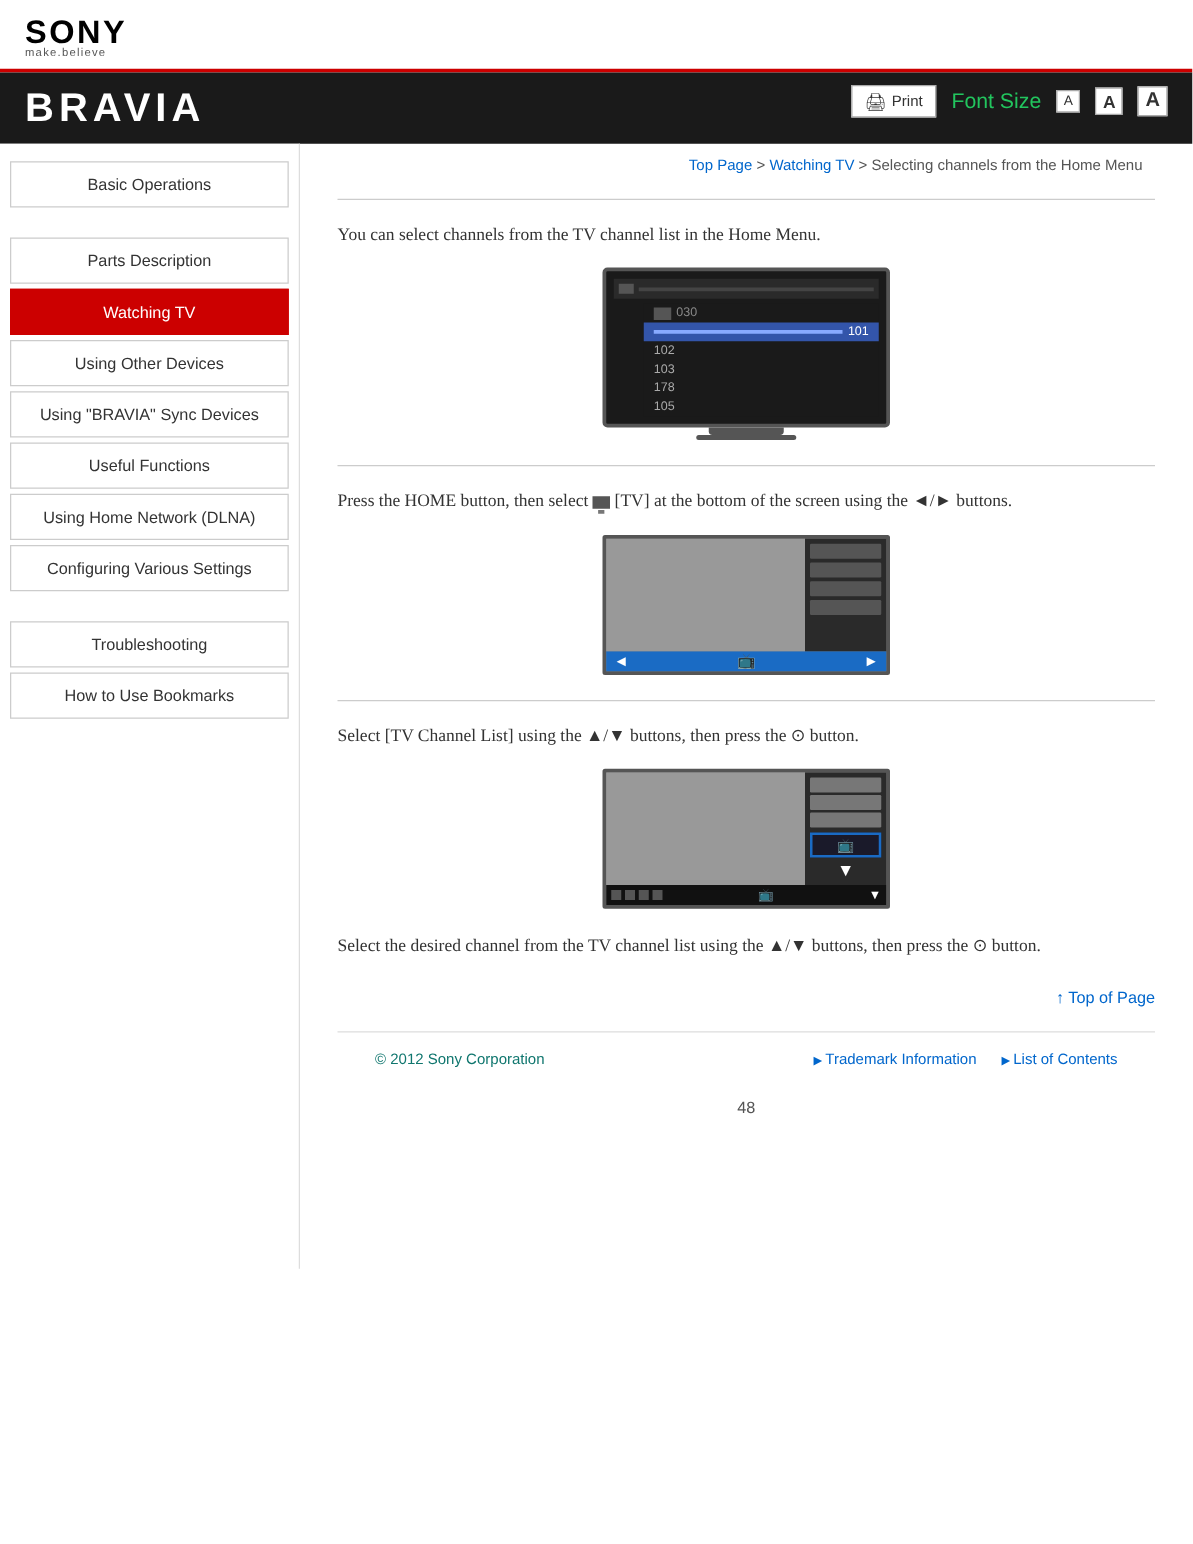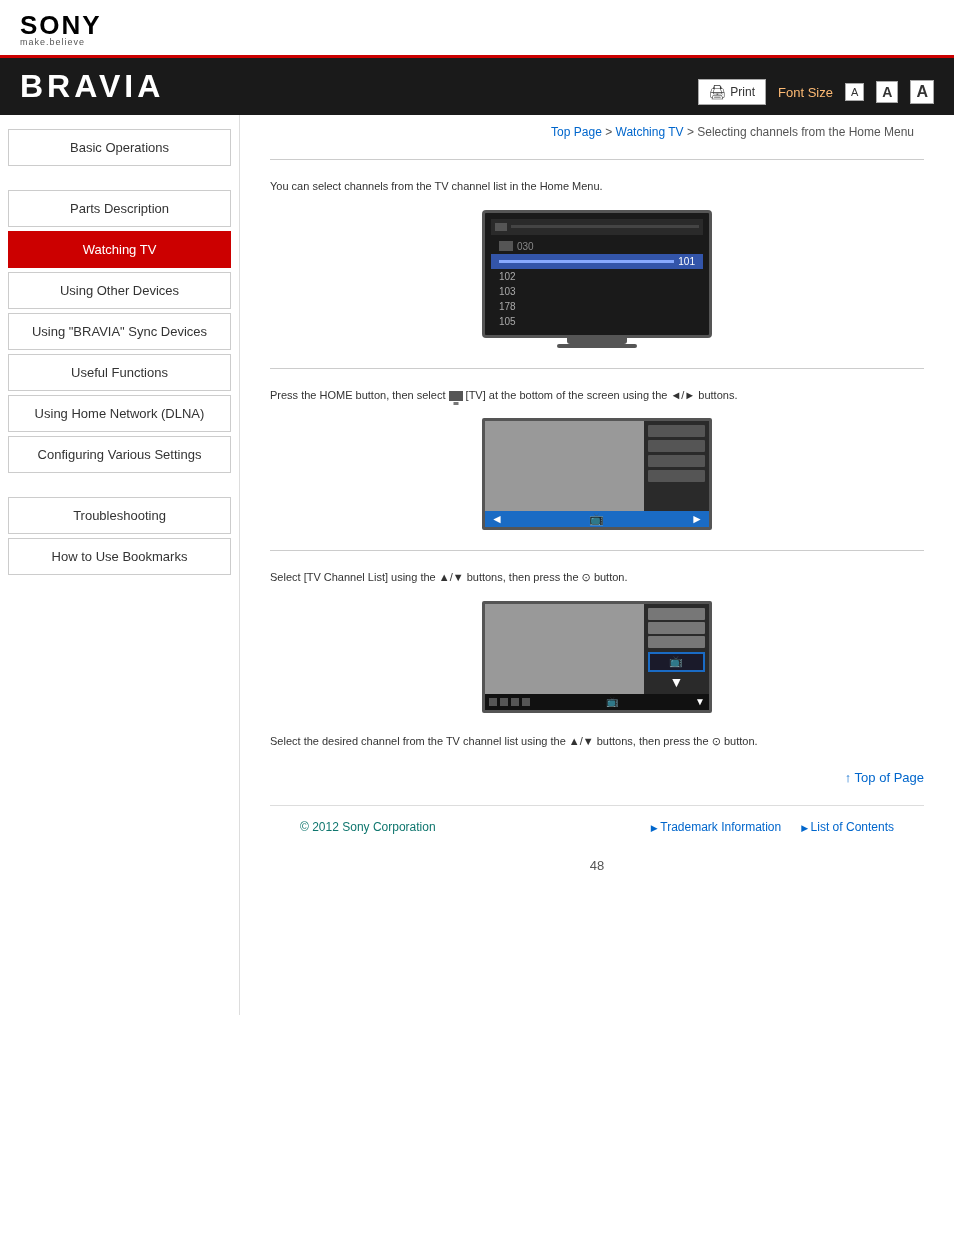--- a/index.html
+++ b/index.html
@@ -5,25 +5,25 @@
     * { box-sizing: border-box; margin: 0; padding: 0; }
     body { font-family: Arial, sans-serif; font-size: 14px; color: #333; background: #fff; width: 954px; min-height: 1235px; }
 
     
     .top-header { padding: 12px 20px 8px; border-bottom: 3px solid #cc0000; background: #fff; }
     .sony-logo { display: flex; flex-direction: column; line-height: 1; }
     .sony-name { font-size: 26px; font-weight: 900; letter-spacing: 2px; color: #000; font-family: 'Arial Black', sans-serif; }
     .sony-tagline { font-size: 9px; color: #555; letter-spacing: 1px; }
 
     
-    .bravia-bar { background: #1a1a1a; padding: 10px 20px; display: flex; align-items: flex-end; justify-content: space-between; }
+    .bravia-bar { background: #1a1a1a; padding: 10px 20px; display: flex; align-items: flex-start; justify-content: space-between; }
     .bravia-title { font-size: 32px; font-weight: 900; color: #fff; letter-spacing: 4px; font-family: 'Arial Black', sans-serif; text-transform: uppercase; }
     .bravia-controls { display: flex; align-items: center; gap: 12px; }
     .print-btn { background: #fff; border: 1px solid #aaa; padding: 4px 10px; font-size: 12px; color: #333; display: flex; align-items: center; gap: 4px; cursor: pointer; }
-    .font-size-label { color: #fdba74; font-size: 13px; }
+    .font-size-label { color: #22c55e; font-size: 17px; }
     .font-btn { border: 1px solid #aaa; background: #fff; cursor: pointer; color: #333; font-size: 12px; padding: 2px 5px; }
     .font-btn.large { font-size: 16px; font-weight: bold; background: #fff; }
     .font-btn.medium { font-size: 14px; font-weight: bold; }
     .font-btn.small { font-size: 11px; }
 
     
     .main-layout { display: flex; min-height: 900px; }
 
     
     .sidebar { width: 240px; min-width: 240px; padding: 10px 0; border-right: 1px solid #ddd; background: #fff; }
@@ -35,29 +35,29 @@
     .content { flex: 1; padding: 10px 30px 30px 30px; }
 
     
     .breadcrumb { font-size: 12px; color: #0066cc; margin-bottom: 20px; text-align: right; padding-right: 10px; }
     .breadcrumb a { color: #0066cc; text-decoration: none; cursor: pointer; }
     .breadcrumb span { color: #555; }
 
     
     .section { margin-bottom: 20px; }
     .section-divider { border: none; border-top: 1px solid #ccc; margin: 18px 0; }
-    .section-text { font-size: 11px; line-height: 1.6; margin-bottom: 14px; }
+    .section-text { font-size: 14px; line-height: 1.6; margin-bottom: 14px; font-family: Liberation Serif, serif; }
 
     
     .tv-mockup { display: flex; flex-direction: column; align-items: center; margin: 14px auto; }
     .tv-screen-1 { width: 230px; background: #1a1a1a; border: 3px solid #555; border-radius: 4px; padding: 6px; }
     .tv-menu-bar { background: #2a2a2a; height: 16px; margin-bottom: 4px; display: flex; align-items: center; padding: 0 4px; }
     .tv-menu-bar-icon { width: 12px; height: 8px; background: #555; margin-right: 4px; }
     .tv-menu-bar-line { flex: 1; height: 3px; background: #444; }
-    .channel-list { background: #1a1a1a; }
+    .channel-list { background: #1a1a1a; margin-left: 24px; }
     .channel-item { padding: 2px 8px; font-size: 10px; color: #aaa; display: flex; align-items: center; gap: 4px; }
     .channel-item.icon-row { color: #888; }
     .channel-item.selected { background: #3355aa; color: #fff; }
     .channel-icon { width: 14px; height: 10px; background: #555; display: inline-block; }
     .tv-stand { width: 60px; height: 6px; background: #555; border-radius: 0 0 3px 3px; }
     .tv-base { width: 80px; height: 4px; background: #555; border-radius: 2px; }
 
     
     .tv-home-screen { width: 230px; background: #888; border: 3px solid #555; border-radius: 2px; position: relative; margin: 14px auto; }
     .tv-home-inner { display: flex; }

